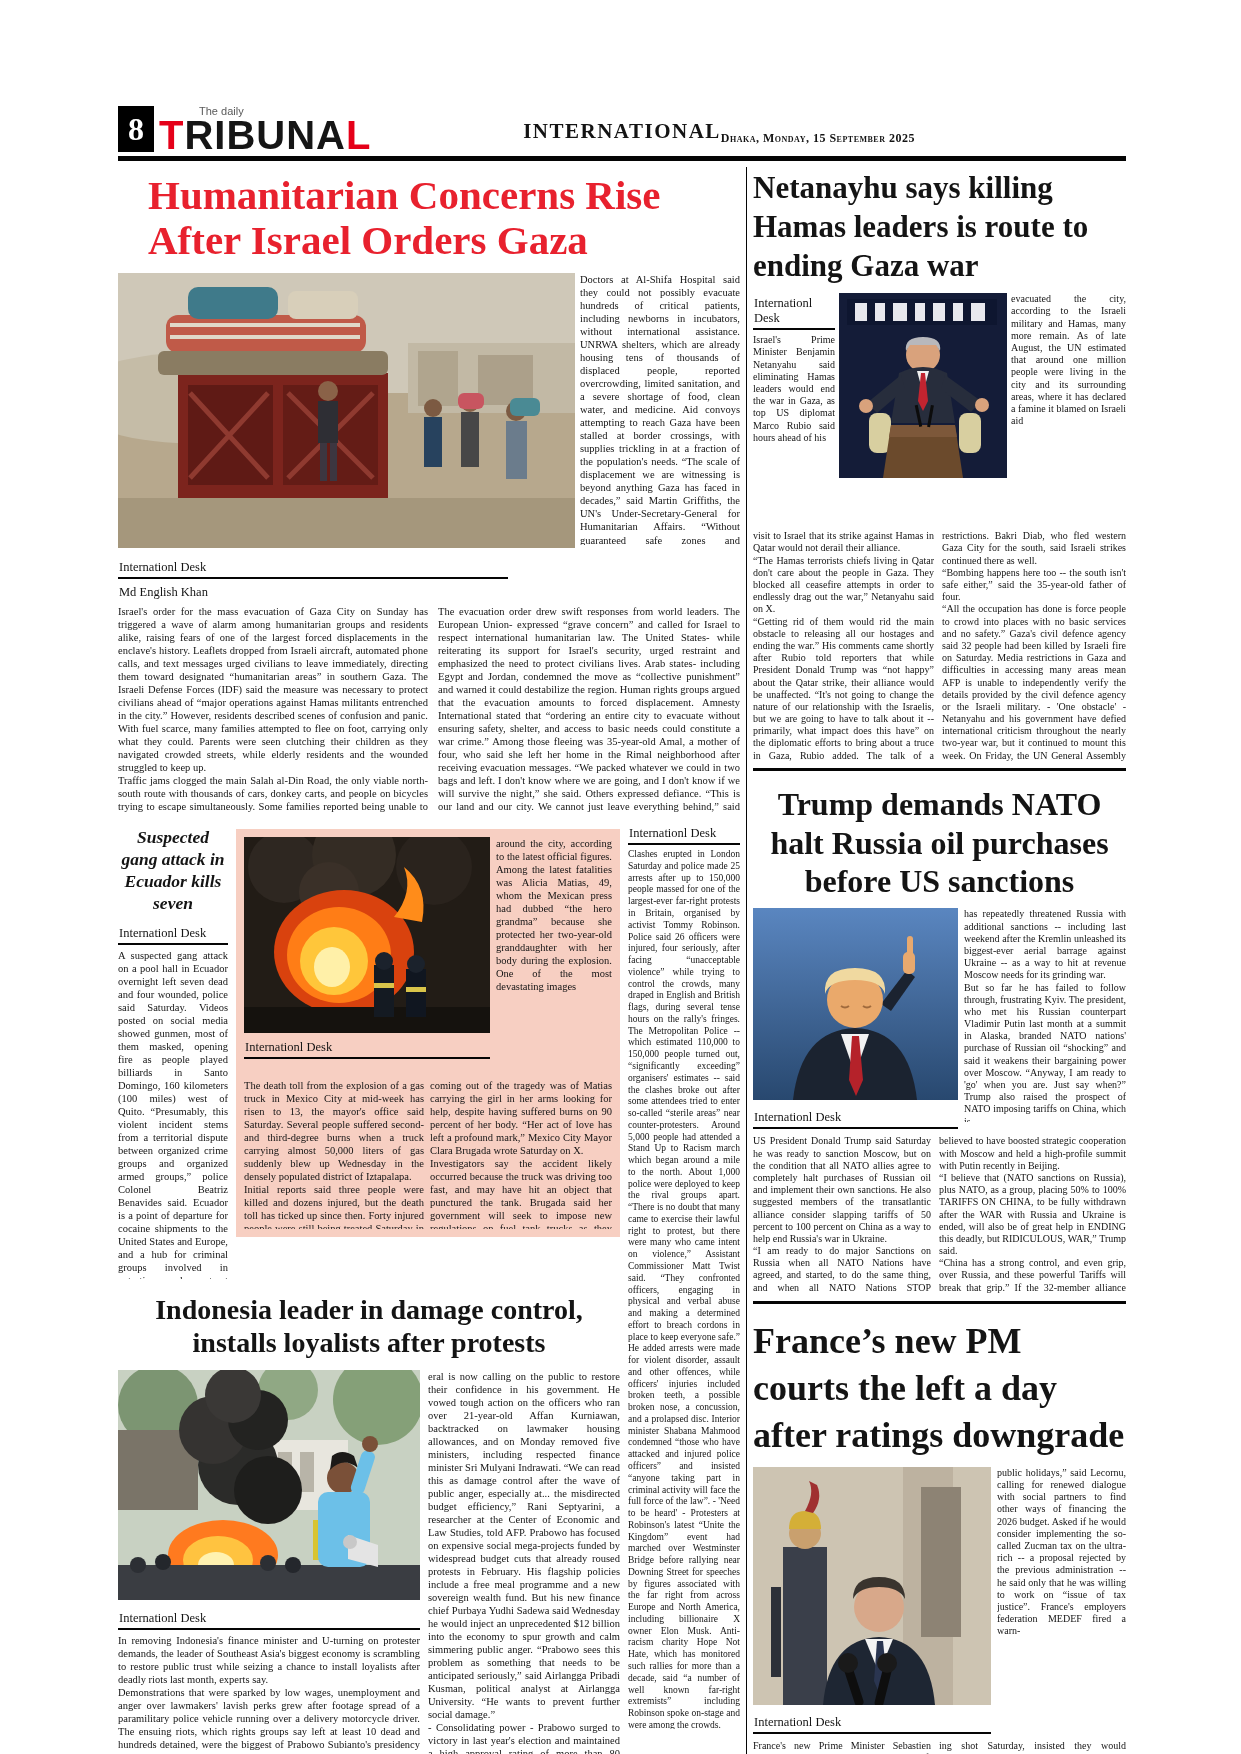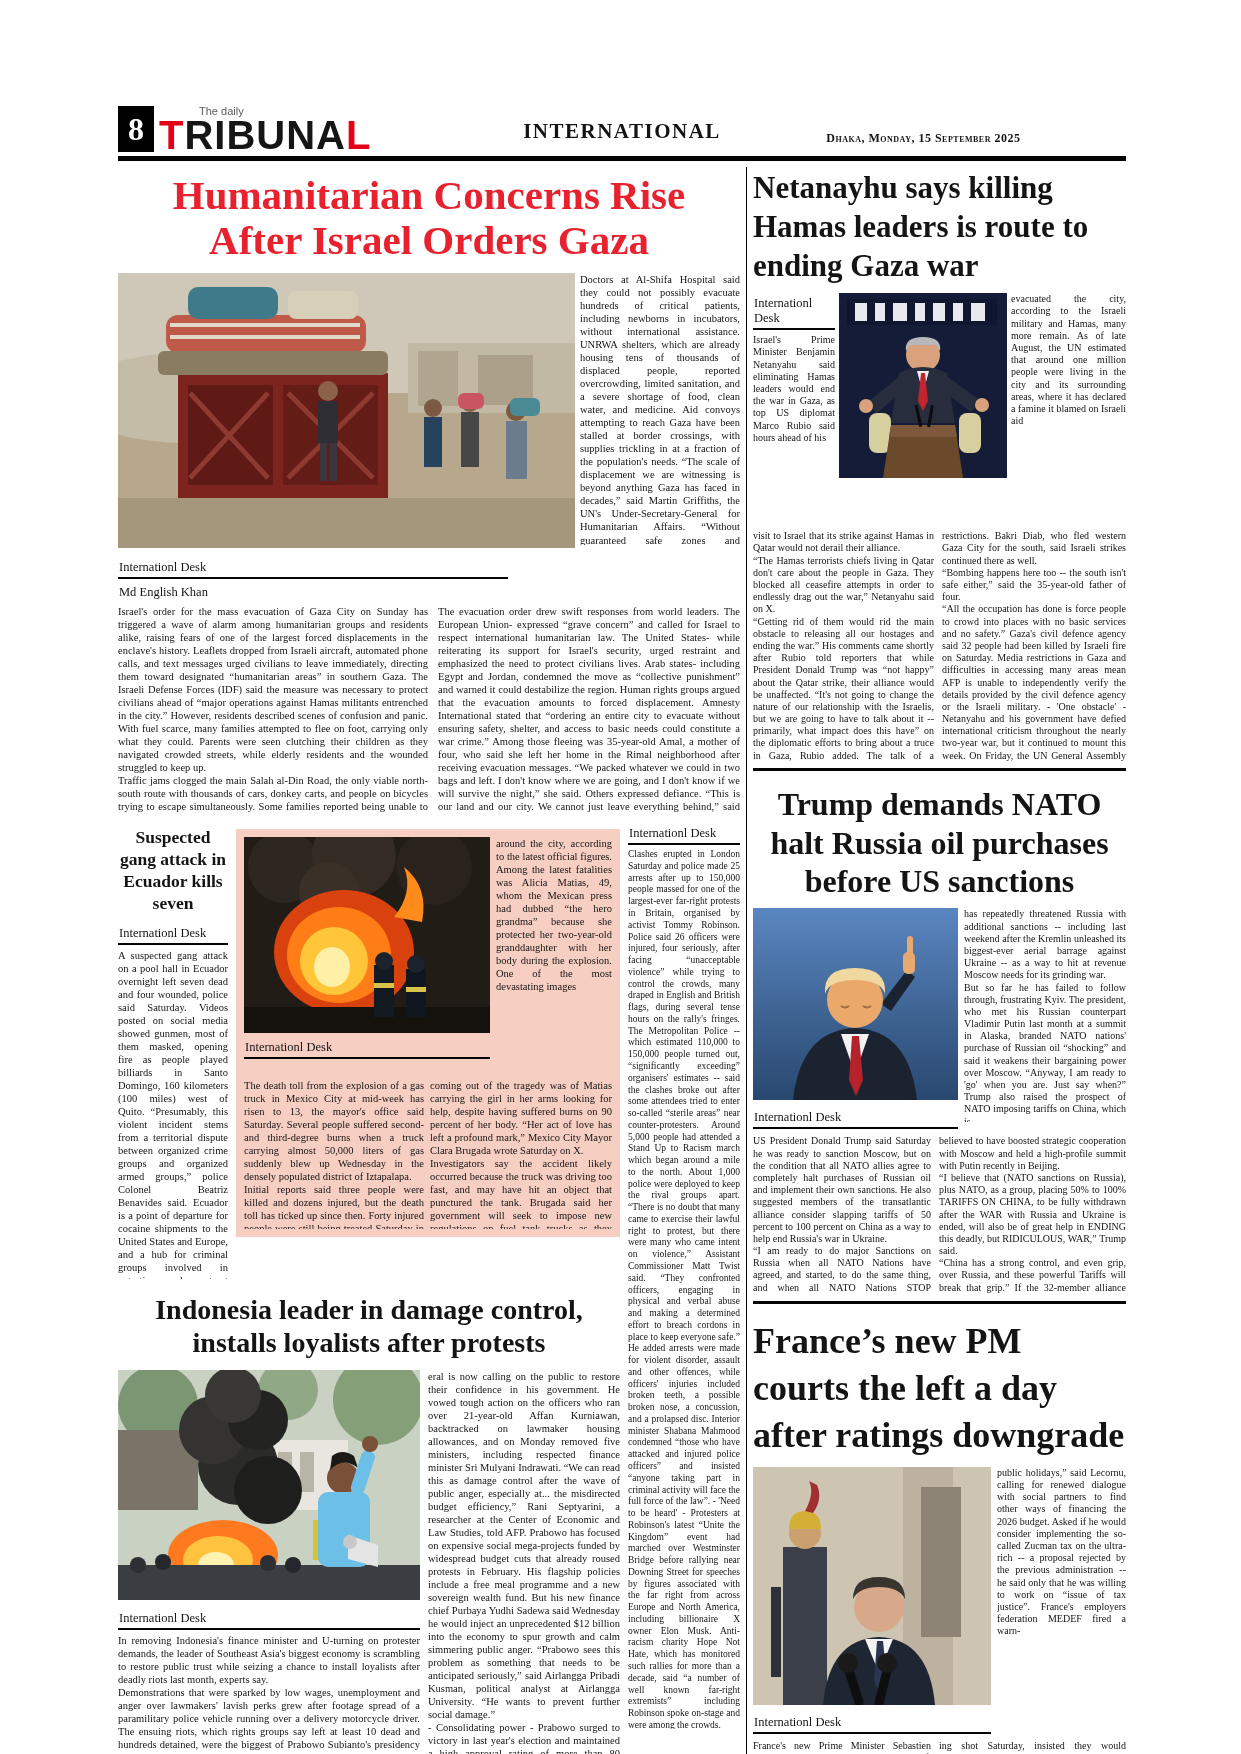--- a/index.html
+++ b/index.html
@@ -12,52 +12,52 @@
   .hdr { display:flex; align-items:flex-end; height:62px; }
   .hdr-left { flex:1; display:flex; align-items:flex-end; gap:5px; }
   .pagenum { width:36px; height:46px; background:#000; color:#fff; font:bold 32px "Liberation Serif",serif;
              display:flex; align-items:center; justify-content:center; }
   .mast-wrap { line-height:1; }
   .mast-prefix { font:11px "Liberation Sans",sans-serif; color:#5a5a5a; margin-left:40px; margin-bottom:1px; }
   .mast { font-family:"Liberation Sans",sans-serif; font-weight:900; font-size:40px; letter-spacing:1px;
           line-height:0.85; color:#151515; }
   .mast .red { color:#e50019; }
   .section-title { flex:0 0 auto; font:bold 21px "Liberation Serif",serif; letter-spacing:1.5px; padding-bottom:8px; }
-  .dateline { flex:1; text-align:center; font:bold 12px "Liberation Serif",serif; font-variant:small-caps;
+  .dateline { flex:1; text-align:left; font:bold 12px "Liberation Serif",serif; font-variant:small-caps;
               letter-spacing:0.5px; padding-bottom:6px; }
   .hdr-rule { height:5px; background:#050505; margin-top:4px; }
 
   
   .main { display:grid; grid-template-columns:622px 13px 373px; margin-top:6px; }
   .vdiv { width:1px; background:#050505; justify-self:center; height:100%; }
 
   
   .desk { font-size:12.5px; padding:3px 0 2px 1px; }
   .desk-rule { height:2px; background:#050505; margin-bottom:4px; }
   .body-txt { font-size:10.5px; line-height:1.24; text-align:justify; white-space:pre-line; overflow:hidden; }
   .clip { overflow:hidden; }
   .hrule { height:3px; background:#050505; }
 
   
-  .gaza-headline { color:#e8212e; font-weight:bold; font-size:41px; line-height:1.1; text-align:center;
+  .gaza-headline { color:#e8212e; font-weight:bold; font-size:41px; line-height:1.1; 
                    padding:6px 30px 10px 30px; }
   .gaza-top { display:grid; grid-template-columns:457px 160px; column-gap:5px; }
   .gaza-photo { width:457px; height:275px; }
   .gaza-side { height:272px; }
   .gaza-cap { width:390px; margin-top:5px; }
   .byline { font-size:12.5px; padding:2px 0 3px 1px; }
   .gaza-bottom { display:grid; grid-template-columns:310px 302px; column-gap:10px; margin-top:2px; }
   .gaza-bl { height:208px; }
   .gaza-br { height:208px; }
 
   
   .left-lower { display:grid; grid-template-columns:502px 112px; column-gap:8px; margin-top:10px; }
   .mid-band { display:grid; grid-template-columns:110px 384px; column-gap:8px; }
 
-  .ec-headline { font-size:17.5px; line-height:1.25; text-align:center; padding:4px 0 8px 0; }
+  .ec-headline { font-size:17.5px; line-height:1.25; text-align:center; padding:4px 0 8px 0;font-style:italic; }
   .ec-body { height:330px; }
 
   .mx-green { background:#3da13d; color:#fff; font-weight:bold; font-size:23px; line-height:1.25;
               text-align:center; padding:8px 14px; width:346px; }
   .mx-panel { background:#f7cfc2; margin-top:6px; padding:8px; width:384px; }
   .mx-row1 { display:grid; grid-template-columns:246px 116px; column-gap:6px; }
   .mx-photo { width:246px; height:196px; }
   .mx-side { height:196px; }
   .mx-cap { margin-top:4px; width:246px; }
   .mx-row2 { display:grid; grid-template-columns:180px 182px; column-gap:6px; margin-top:20px; }

